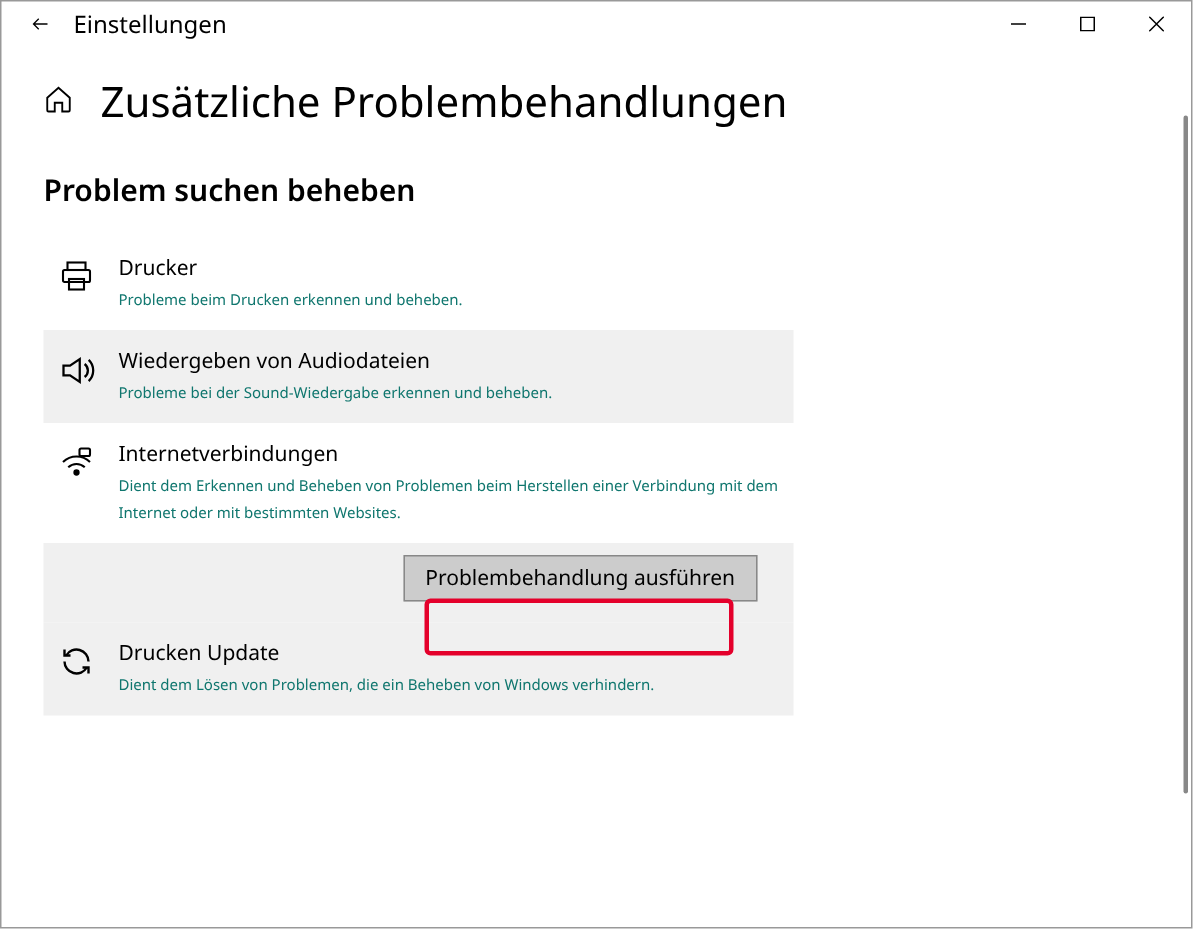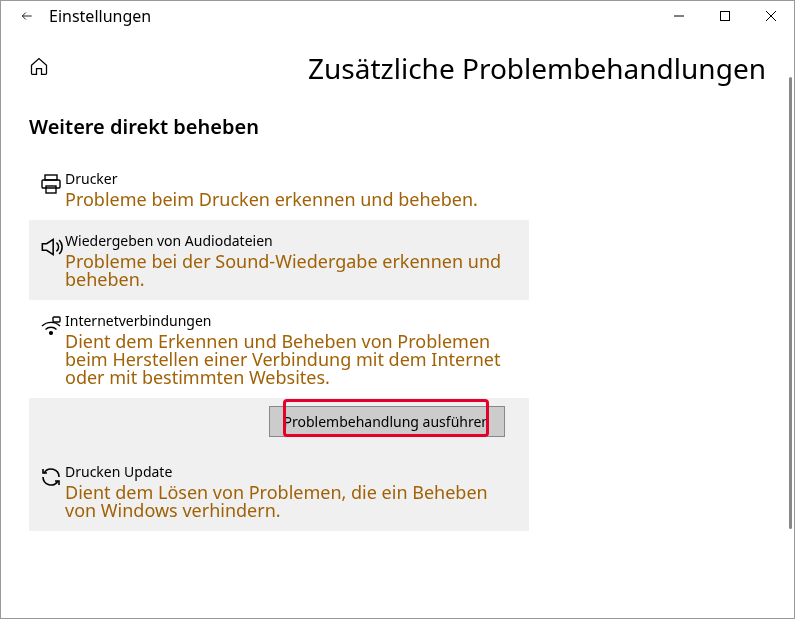--- a/index.html
+++ b/index.html
@@ -36,57 +36,57 @@
     padding: 18px 28px 0 28px;
     height: calc(100% - 30px);
     overflow: hidden;
     position: relative;
   }
   .page-head {
     display: flex;
     align-items: center;
     gap: 18px;
     margin-bottom: 26px;
-    justify-content: space-between;
   }
   .page-head h1 {
     font-size: 28px;
     font-weight: 400;
     margin: 0;
   }
   h2.section {
     font-size: 20px;
     font-weight: 600;
     margin: 12px 0 18px 0;
   }
   .items {
     width: 500px;
   }
   .item {
     display: flex;
     align-items: flex-start;
     padding: 12px 10px 12px 8px;
+    gap: 14px;
   }
   .item.sel { background: #f0f0f0; }
   .item .ic {
     width: 28px;
     flex: 0 0 28px;
     display: flex;
     align-items: flex-start;
     justify-content: center;
     padding-top: 2px;
   }
   .item .txt { flex: 1 1 auto; }
   .item .txt .ttl {
     font-size: 14px;
     line-height: 18px;
   }
   .item .txt .desc {
-    font-size: 18px;
-    color: #a16207;
+    font-size: 10px;
+    color: #0f766e;
     line-height: 18px;
     margin-top: 2px;
   }
   .run-row {
     background: #f0f0f0;
     padding: 8px 24px 14px 8px;
     display: flex;
     justify-content: flex-end;
     width: 500px;
   }
@@ -150,21 +150,21 @@
 
   <div class="page-head">
     <span>
       <svg width="20" height="20" viewBox="0 0 24 24" fill="none" stroke="#000" stroke-width="1.5">
           <path d="M3 11l9-8 9 8v10a1 1 0 0 1-1 1h-5v-7h-6v7H4a1 1 0 0 1-1-1z"></path>
         </svg>
     </span>
     <h1>Zusätzliche Problembehandlungen</h1>
   </div>
 
-  <h2 class="section">Weitere direkt beheben</h2>
+  <h2 class="section">Problem suchen beheben</h2>
 
   <div class="items">
 
     <div class="item">
       <div class="ic">
         <svg width="24" height="24" viewBox="0 0 24 24" fill="none" stroke="#000" stroke-width="1.4">
             <rect x="6" y="3" width="12" height="5"></rect>
             <rect x="3" y="8" width="18" height="8" rx="1"></rect>
             <rect x="7" y="14" width="10" height="7"></rect>
           </svg>

